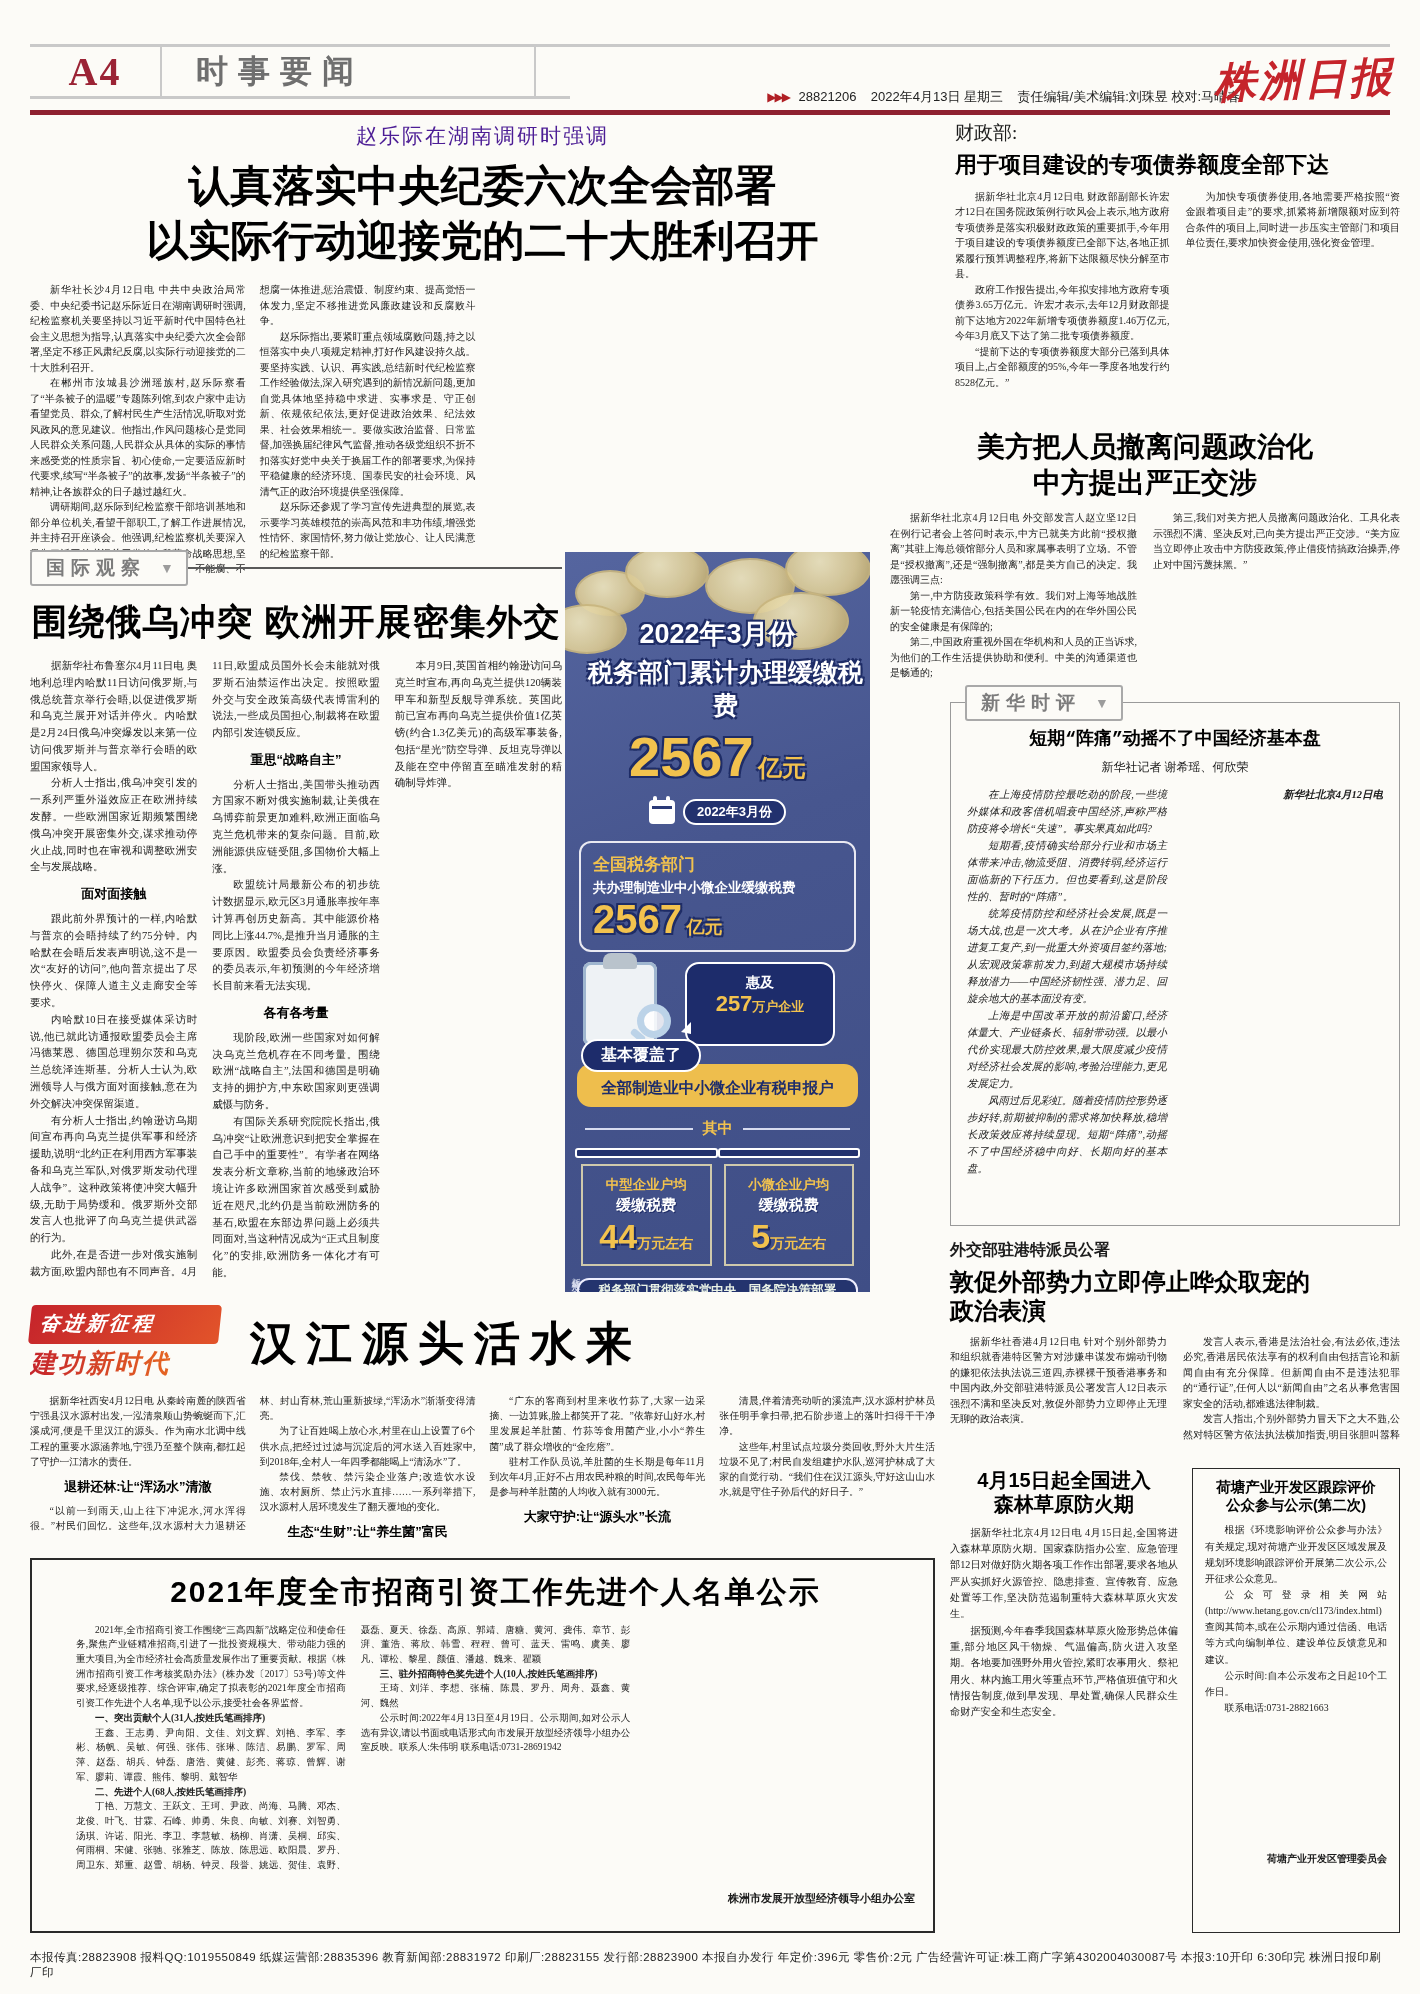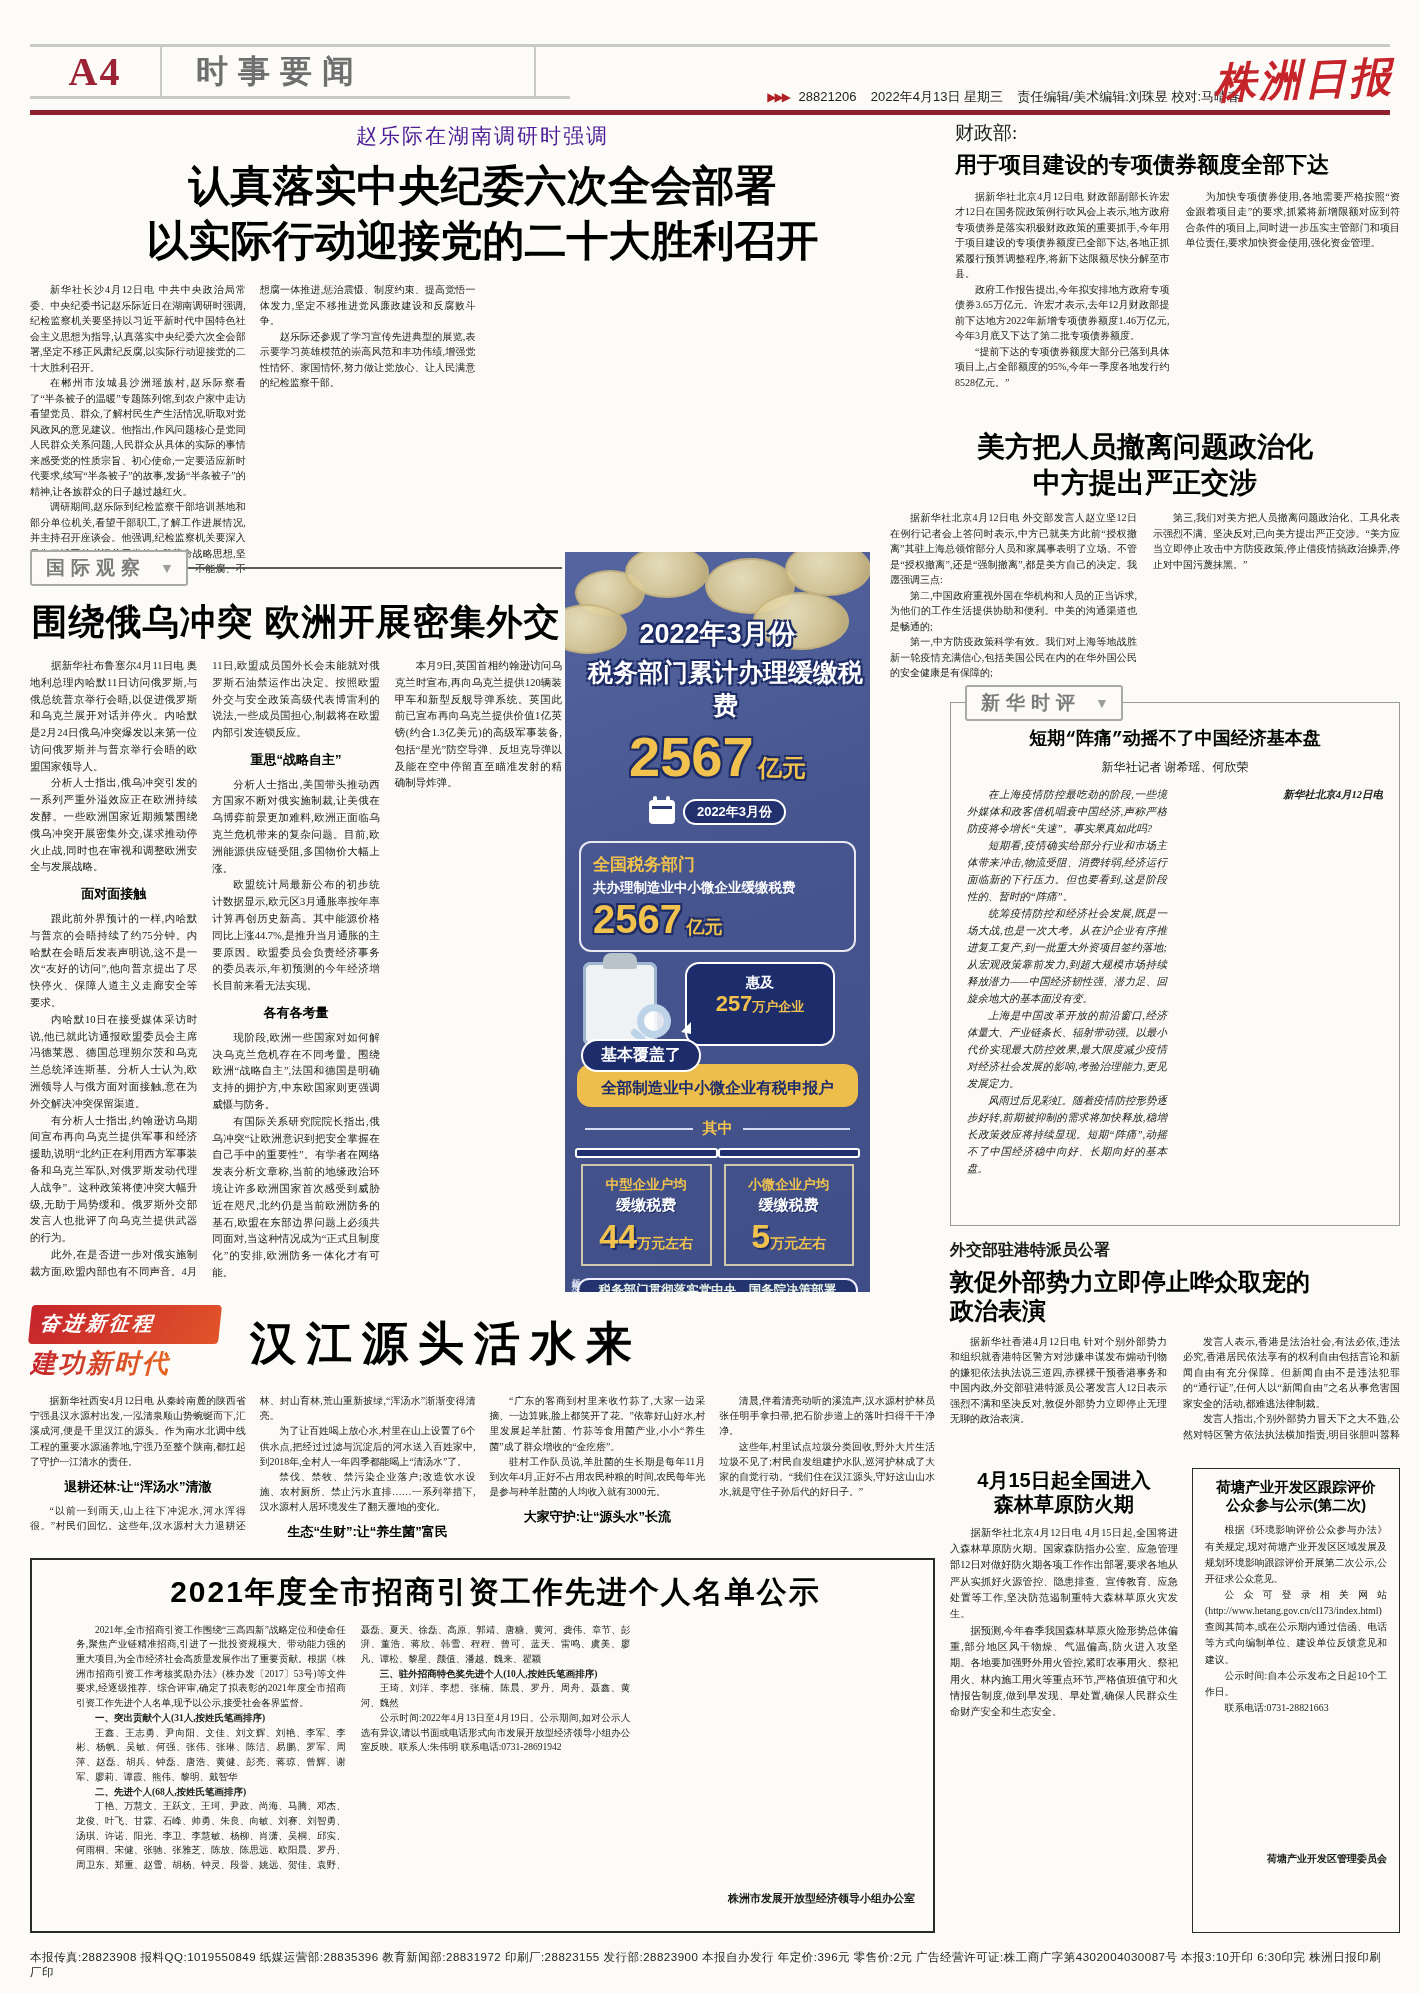--- a/index.html
+++ b/index.html
@@ -142,42 +142,43 @@
   <div class="redrule"></div>
 
   <div class="abs" style="left:30px;top:122px;width:905px;">
     <div class="kicker">赵乐际在湖南调研时强调</div>
     <div class="bigtitle" style="font-size:42px;margin-top:10px;">认真落实中央纪委六次全会部署</div>
     <div class="bigtitle" style="font-size:42px;margin-top:4px;">以实际行动迎接党的二十大胜利召开</div>
     <div class="body cols4" style="margin-top:16px;height:306px;">
       <p>新华社长沙4月12日电 中共中央政治局常委、中央纪委书记赵乐际近日在湖南调研时强调,纪检监察机关要坚持以习近平新时代中国特色社会主义思想为指导,认真落实中央纪委六次全会部署,坚定不移正风肃纪反腐,以实际行动迎接党的二十大胜利召开。</p>
       <p>在郴州市汝城县沙洲瑶族村,赵乐际察看了“半条被子的温暖”专题陈列馆,到农户家中走访看望党员、群众,了解村民生产生活情况,听取对党风政风的意见建议。他指出,作风问题核心是党同人民群众关系问题,人民群众从具体的实际的事情来感受党的性质宗旨、初心使命,一定要适应新时代要求,续写“半条被子”的故事,发扬“半条被子”的精神,让各族群众的日子越过越红火。</p>
       <p>调研期间,赵乐际到纪检监察干部培训基地和部分单位机关,看望干部职工,了解工作进展情况,并主持召开座谈会。他强调,纪检监察机关要深入贯彻习近平总书记关于党的自我革命战略思想,坚持稳中求进工作总基调,坚持不敢腐、不能腐、不想腐一体推进,惩治震慑、制度约束、提高觉悟一体发力,坚定不移推进党风廉政建设和反腐败斗争。</p>
+      <p>赵乐际指出,要紧盯重点领域腐败问题,持之以恒落实中央八项规定精神,打好作风建设持久战。要坚持实践、认识、再实践,总结新时代纪检监察工作经验做法,深入研究遇到的新情况新问题,更加自觉具体地坚持稳中求进、实事求是、守正创新、依规依纪依法,更好促进政治效果、纪法效果、社会效果相统一。要做实政治监督、日常监督,加强换届纪律风气监督,推动各级党组织不折不扣落实好党中央关于换届工作的部署要求,为保持平稳健康的经济环境、国泰民安的社会环境、风清气正的政治环境提供坚强保障。</p>
       <p>赵乐际还参观了学习宣传先进典型的展览,表示要学习英雄模范的崇高风范和丰功伟绩,增强党性情怀、家国情怀,努力做让党放心、让人民满意的纪检监察干部。</p>
     </div>
   </div>
 
   <div class="abs" style="left:955px;top:120px;width:445px;">
     <div style="font-size:19px;">财政部:</div>
     <div class="bigtitle" style="font-size:22px;text-align:left;margin-top:6px;">用于项目建设的专项债券额度全部下达</div>
     <div class="body cols2" style="margin-top:10px;height:232px;">
       <p>据新华社北京4月12日电 财政部副部长许宏才12日在国务院政策例行吹风会上表示,地方政府专项债券是落实积极财政政策的重要抓手,今年用于项目建设的专项债券额度已全部下达,各地正抓紧履行预算调整程序,将新下达限额尽快分解至市县。</p>
       <p>政府工作报告提出,今年拟安排地方政府专项债券3.65万亿元。许宏才表示,去年12月财政部提前下达地方2022年新增专项债券额度1.46万亿元,今年3月底又下达了第二批专项债券额度。</p>
       <p>“提前下达的专项债券额度大部分已落到具体项目上,占全部额度的95%,今年一季度各地发行约8528亿元。”</p>
       <p>为加快专项债券使用,各地需要严格按照“资金跟着项目走”的要求,抓紧将新增限额对应到符合条件的项目上,同时进一步压实主管部门和项目单位责任,要求加快资金使用,强化资金管理。</p>
     </div>
   </div>
 
   <div class="abs" style="left:890px;top:430px;width:510px;">
     <div class="bigtitle" style="font-size:28px;">美方把人员撤离问题政治化</div>
     <div class="bigtitle" style="font-size:28px;margin-top:2px;">中方提出严正交涉</div>
     <div class="body cols2" style="margin-top:10px;height:172px;">
       <p>据新华社北京4月12日电 外交部发言人赵立坚12日在例行记者会上答问时表示,中方已就美方此前“授权撤离”其驻上海总领馆部分人员和家属事表明了立场。不管是“授权撤离”,还是“强制撤离”,都是美方自己的决定。我愿强调三点:</p>
+      <p>第一,中方防疫政策科学有效。我们对上海等地战胜新一轮疫情充满信心,包括美国公民在内的在华外国公民的安全健康是有保障的;</p>
       <p>第二,中国政府重视外国在华机构和人员的正当诉求,为他们的工作生活提供协助和便利。中美的沟通渠道也是畅通的;</p>
-      <p>第一,中方防疫政策科学有效。我们对上海等地战胜新一轮疫情充满信心,包括美国公民在内的在华外国公民的安全健康是有保障的;</p>
       <p>第三,我们对美方把人员撤离问题政治化、工具化表示强烈不满、坚决反对,已向美方提出严正交涉。“美方应当立即停止攻击中方防疫政策,停止借疫情搞政治操弄,停止对中国污蔑抹黑。”</p>
     </div>
   </div>
 
   <div class="abs" style="left:30px;top:550px;width:532px;">
     <div class="labelrow">
       <div class="labelbox">
         <span>国际观察</span>
         <span class="tri">▼</span>
       </div>

